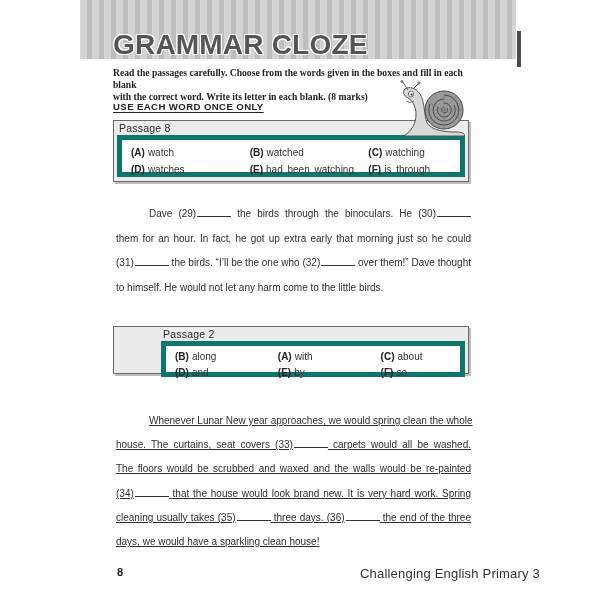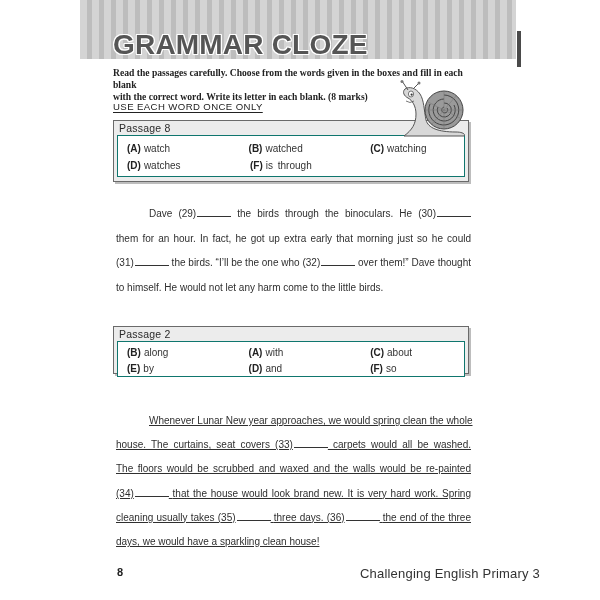--- a/index.html
+++ b/index.html
@@ -60,21 +60,21 @@
       font-family: "Liberation Serif", serif;
       font-weight: bold;
       font-size: 9.6px;
       line-height: 12px;
       color: #222;
     }
     .rule-note {
       position: absolute;
       left: 113px;
       top: 101px;
-      font-weight: normal;
+      font-weight: bold;
       font-size: 9.6px;
       letter-spacing: 0.4px;
       text-decoration: underline;
       text-underline-offset: 2px;
       color: #222;
       text-align: right;
     }
     .snail {
       position: absolute;
       left: 398px;
@@ -87,33 +87,33 @@
       position: absolute;
       left: 113px;
       width: 356px;
       border: 1px solid #6a6a6a;
       background: #ececec;
       box-shadow: 2px 2px 0 #bdbdbd;
       box-sizing: border-box;
       z-index: 1;
     }
     .passage-box.p1 { top: 120px; height: 62px; }
-    .passage-box.p2 { top: 326px; height: 48px; }
+    .passage-box.p2 { top: 326px; height: 48px; padding-left: 44px; }
     .passage-label {
       height: 14px;
       line-height: 14px;
       padding-left: 5px;
       font-size: 10.5px;
       color: #2a2a2a;
       letter-spacing: 0.2px;
     }
     .options-panel {
       margin: 0 3px 3px 3px;
       background: #ffffff;
-      border: 1px solid #0f766e;
+      border: 5px solid #0f766e;
       box-sizing: border-box;
       padding: 4px 0 0 9px;
     }
     .p1 .options-panel { height: 42px; }
     .p2 .options-panel { height: 36px; padding-top: 3px; }
     .options-row {
       display: flex;
       height: 17px;
       line-height: 17px;
       font-size: 10px;
@@ -211,20 +211,21 @@
 <div class="passage-box p1">
   <div class="passage-label">Passage 8</div>
   <div class="options-panel">
     <div class="options-row">
       <span class="option c0"><span class="option-letter">(A)</span><span class="option-word">watch</span></span>
       <span class="option c1"><span class="option-letter">(B)</span><span class="option-word">watched</span></span>
       <span class="option c2"><span class="option-letter">(C)</span><span class="option-word">watching</span></span>
     </div>
     <div class="options-row">
       <span class="option c0"><span class="option-letter">(D)</span><span class="option-word">watches</span></span>
+      <span class="option c1 spaced"><span class="option-letter">(E)</span><span class="option-word">had been watching</span></span>
       <span class="option c2 spaced"><span class="option-letter">(F)</span><span class="option-word">is through</span></span>
     </div>
   </div>
 </div>
 
 <div class="passage-text t1">
   <span class="line indent"><span>Dave (29)</span><span class="blank"></span> <span>the birds through the binoculars. He (30)</span><span class="blank"></span></span>
   <span class="line"><span>them for an hour. In fact, he got up extra early that morning just so he could</span></span>
   <span class="line"><span>(31)</span><span class="blank"></span> <span>the birds. “I’ll be the one who (32)</span><span class="blank"></span> <span>over them!” Dave thought</span></span>
   <span class="line last"><span>to himself. He would not let any harm come to the little birds.</span></span>
@@ -232,22 +233,22 @@
 
 <div class="passage-box p2">
   <div class="passage-label">Passage 2</div>
   <div class="options-panel">
     <div class="options-row">
       <span class="option c1"><span class="option-letter">(B)</span><span class="option-word">along</span></span>
       <span class="option c0"><span class="option-letter">(A)</span><span class="option-word">with</span></span>
       <span class="option c2"><span class="option-letter">(C)</span><span class="option-word">about</span></span>
     </div>
     <div class="options-row">
+      <span class="option c0"><span class="option-letter">(D)</span><span class="option-word">and</span></span>
       <span class="option c1"><span class="option-letter">(E)</span><span class="option-word">by</span></span>
-      <span class="option c0"><span class="option-letter">(D)</span><span class="option-word">and</span></span>
       <span class="option c2"><span class="option-letter">(F)</span><span class="option-word">so</span></span>
     </div>
   </div>
 </div>
 
 <div class="passage-text t2">
   <span class="line indent"><span>Whenever Lunar New year approaches, we would spring clean the whole</span></span>
   <span class="line"><span>house. The curtains, seat covers (33)</span><span class="blank"></span> <span>carpets would all be washed.</span></span>
   <span class="line"><span>The floors would be scrubbed and waxed and the walls would be re-painted</span></span>
   <span class="line"><span>(34)</span><span class="blank"></span> <span>that the house would look brand new. It is very hard work. Spring</span></span>

